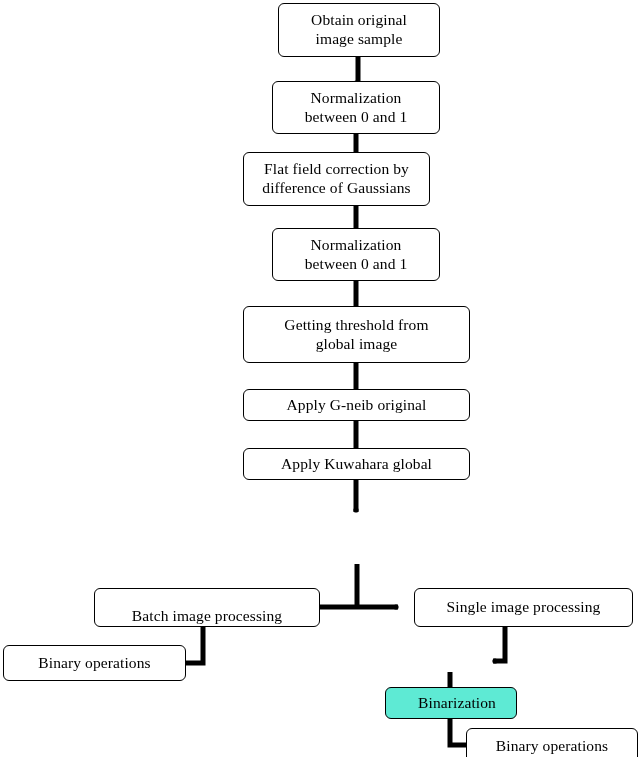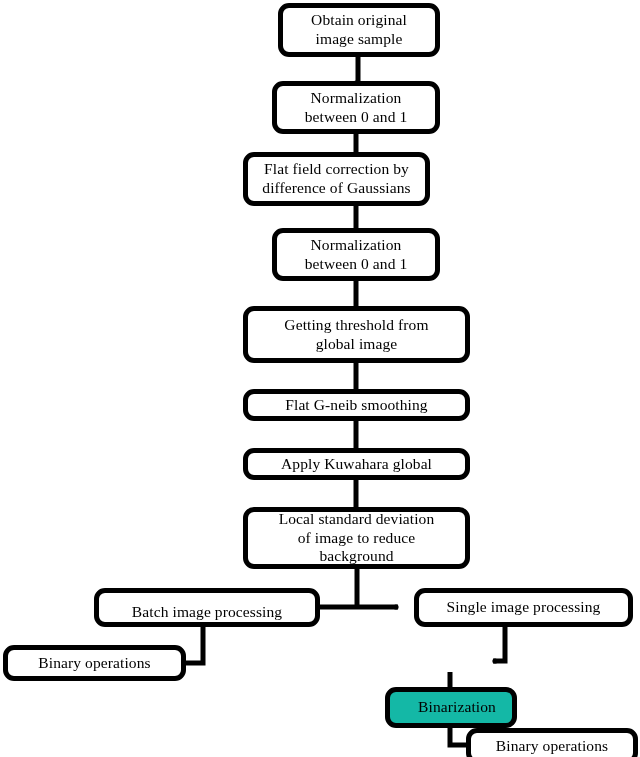--- a/index.html
+++ b/index.html
@@ -18,22 +18,22 @@
   #edges {
     position: absolute;
     left: 0;
     top: 0;
     width: 640px;
     height: 757px;
   }
   .node {
     position: absolute;
     box-sizing: border-box;
-    border: 5px solid #a16207;
-    border-radius: 11px;
+    border: 1px solid #a16207;
+    border-radius: 6px;
     background: #ffffff;
     display: flex;
     align-items: center;
     justify-content: center;
     text-align: center;
     color: #000000;
     font-size: 15.5px;
     line-height: 1.22;
     letter-spacing: 0.1px;
     z-index: 3;
@@ -97,38 +97,33 @@
     </div>
     <div class="node" style="left: 272px; top: 228px; width: 168px; height: 53px; border-color: rgb(0, 0, 0); background: rgb(255, 255, 255);">
       <span class="lbl">Normalization
 between 0 and 1</span>
     </div>
     <div class="node" style="left: 243px; top: 306px; width: 227px; height: 57px; border-color: rgb(0, 0, 0); background: rgb(255, 255, 255);">
       <span class="lbl">Getting threshold from
 global image</span>
     </div>
     <div class="node" style="left: 243px; top: 389px; width: 227px; height: 32px; border-color: rgb(0, 0, 0); background: rgb(255, 255, 255);">
-      <span class="lbl">Flat G-neib smoothing</span>
+      <span class="lbl">Apply G-neib original</span>
     </div>
     <div class="node" style="left: 243px; top: 448px; width: 227px; height: 32px; border-color: rgb(0, 0, 0); background: rgb(255, 255, 255);">
       <span class="lbl">Apply Kuwahara global</span>
-    </div>
-    <div class="node" style="left: 243px; top: 507px; width: 227px; height: 62px; border-color: rgb(0, 0, 0); background: rgb(255, 255, 255);">
-      <span class="lbl">Local standard deviation
-of image to reduce
-background</span>
     </div>
     <div class="node" style="left: 94px; top: 588px; width: 226px; height: 39px; border-color: rgb(0, 0, 0); background: rgb(255, 255, 255); align-items: flex-end;">
       <span class="lbl">Batch image processing</span>
     </div>
     <div class="node" style="left: 414px; top: 588px; width: 219px; height: 39px; border-color: rgb(0, 0, 0); background: rgb(255, 255, 255);">
       <span class="lbl">Single image processing</span>
     </div>
     <div class="node" style="left: 3px; top: 645px; width: 183px; height: 36px; border-color: rgb(0, 0, 0); background: rgb(255, 255, 255);">
       <span class="lbl">Binary operations</span>
     </div>
-    <div class="node" style="left: 385px; top: 687px; width: 132px; height: 41px; border-color: rgb(0, 0, 0); background: #14b8a6; padding-left: 12px;">
+    <div class="node" style="left: 385px; top: 687px; width: 132px; height: 32px; border-color: rgb(0, 0, 0); background: #5eead4; padding-left: 12px;">
       <span class="lbl">Binarization</span>
     </div>
     <div class="node" style="left: 466px; top: 728px; width: 172px; height: 36px; border-color: rgb(0, 0, 0); background: rgb(255, 255, 255);">
       <span class="lbl">Binary operations</span>
     </div>
   </div>
 
 </body></html>

